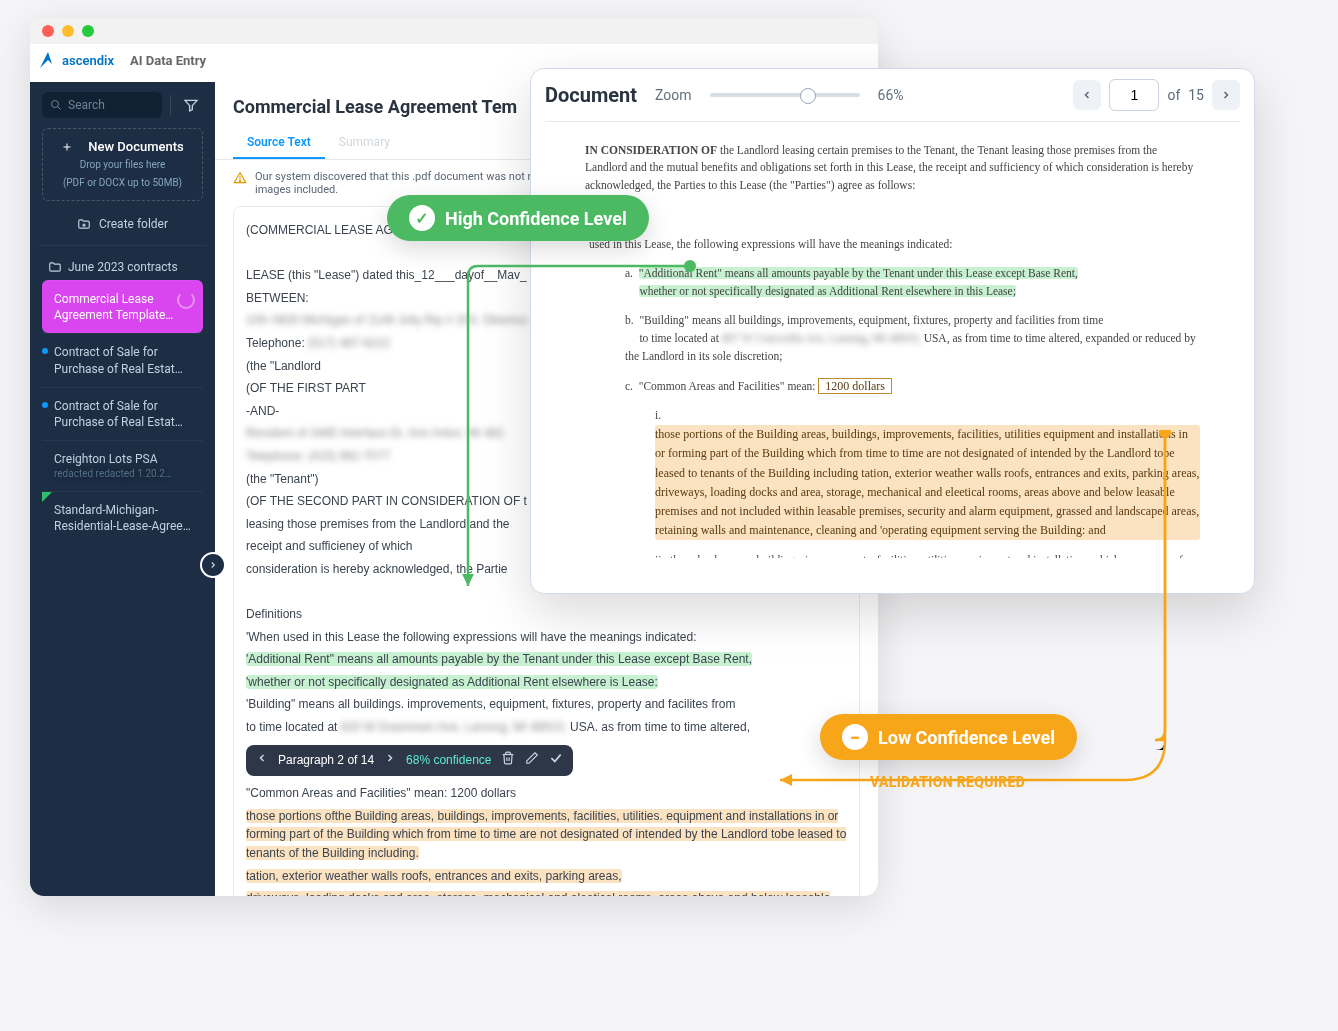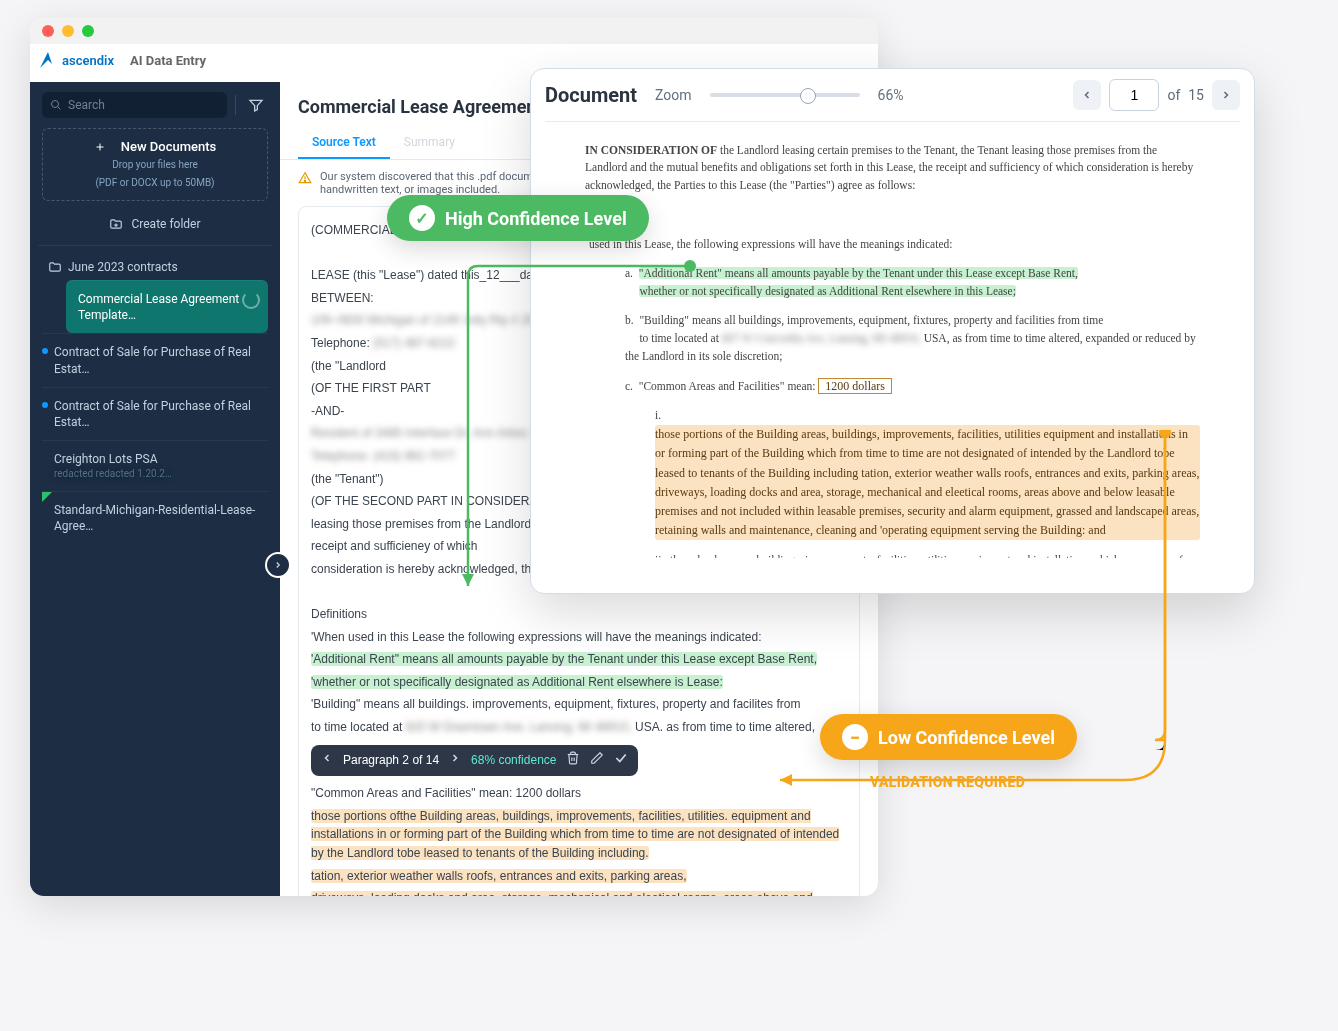--- a/index.html
+++ b/index.html
@@ -14,35 +14,35 @@
   .dot.red { background:#ff5f56; }
   .dot.yellow { background:#ffbd2e; }
   .dot.green { background:#27c93f; }
 
   .header { display:flex; align-items:center; height:32px; padding:0 14px 6px 8px; gap:8px; }
   .logo { display:flex; align-items:center; color:#0073c6; font-weight:600; font-size:13px; }
   .logo svg { margin-right:4px; }
   .app-title { color:#666; font-size:13px; margin-left:8px; font-weight:700; }
 
   .body { display:flex; height:calc(100% - 58px); }
-  .sidebar { width:250px; background:#1d2e44; color:#c2d0df; padding:10px 12px; box-sizing:border-box; position:relative; }
+  .sidebar { width:185px; background:#1d2e44; color:#c2d0df; padding:10px 12px; box-sizing:border-box; position:relative; }
   .search-row { display:flex; gap:8px; align-items:center; }
   .search-box { flex:1; background:#122033; border-radius:6px; padding:6px 8px; display:flex; align-items:center; gap:6px; color:#6e8096; font-size:12px; }
   .funnel-btn { width:24px; height:24px; display:flex; align-items:center; justify-content:center; color:#c2d0df; }
   .divider { border-top:1px solid rgba(255,255,255,.06); margin:8px -4px; }
   .newdocs { border:1px dashed rgba(255,255,255,.2); border-radius:6px; padding:10px; margin:10px 0; text-align:center; font-size:12px; }
   .newdocs .ttl { font-size:13px; font-weight:500; color:#fff; display:flex; justify-content:center; align-items:center; gap:15px; }
   .newdocs .sub { font-size:10px; color:#84a4c0; margin-top:4px; line-height:1.4; }
   .createf { display:flex; gap:8px; align-items:center; font-size:12px; color:#c2d0df; padding:6px 4px; justify-content:center;}
   .folder-item { display:flex; align-items:center; gap:6px; font-size:12px; color:#c2d0df; padding:6px 6px; border-radius:6px; }
   .doc-item { padding:10px 8px 10px 12px; font-size:12px; line-height:1.35; border-top:1px solid rgba(255,255,255,.05); position:relative; }
   .doc-item .bullet { position:absolute; left:0; top:14px; width:6px; height:6px; border-radius:50%; background:#0d99ff; }
   .doc-item .label { color:#c2d0df; }
   .doc-item .sub { color:#52708a; font-size:10px; }
-  .doc-item.selected { background:#0f766e; border-radius:6px;margin-left:24px; }
+  .doc-item.selected { background:#d946ef; border-radius:6px; }
   .doc-item.selected .label { color:#fff; }
   .doc-item .spinner { position:absolute; right:8px; top:10px; width:14px; height:14px; border:2px solid rgba(255,255,255,.4); border-top-color:transparent; border-radius:50%; }
   .doc-item.flagged::before { content:""; position:absolute; left:0; top:0; border-top:10px solid #2dbf6b; border-right:10px solid transparent; }
   .collapse-toggle { position:absolute; right:-11px; top:470px; width:22px; height:22px; background:#1d2e44; border-radius:50%; display:flex; align-items:center; justify-content:center; border:2px solid #fff;}
 
   .main { flex:1; overflow:auto; }
   .title { padding:14px 18px 8px; font-size:18px; font-weight:700; color:#2a3340; }
   .tabs { display:flex; gap:0; padding:0 18px; border-bottom:1px solid #e5e9ef;}
   .tab { padding:10px 14px 8px; font-size:12px; color:#7a8899; border-bottom:2px solid transparent; }
   .tab.active { color:#0d99ff; border-bottom-color:#0d99ff; font-weight:600;}

